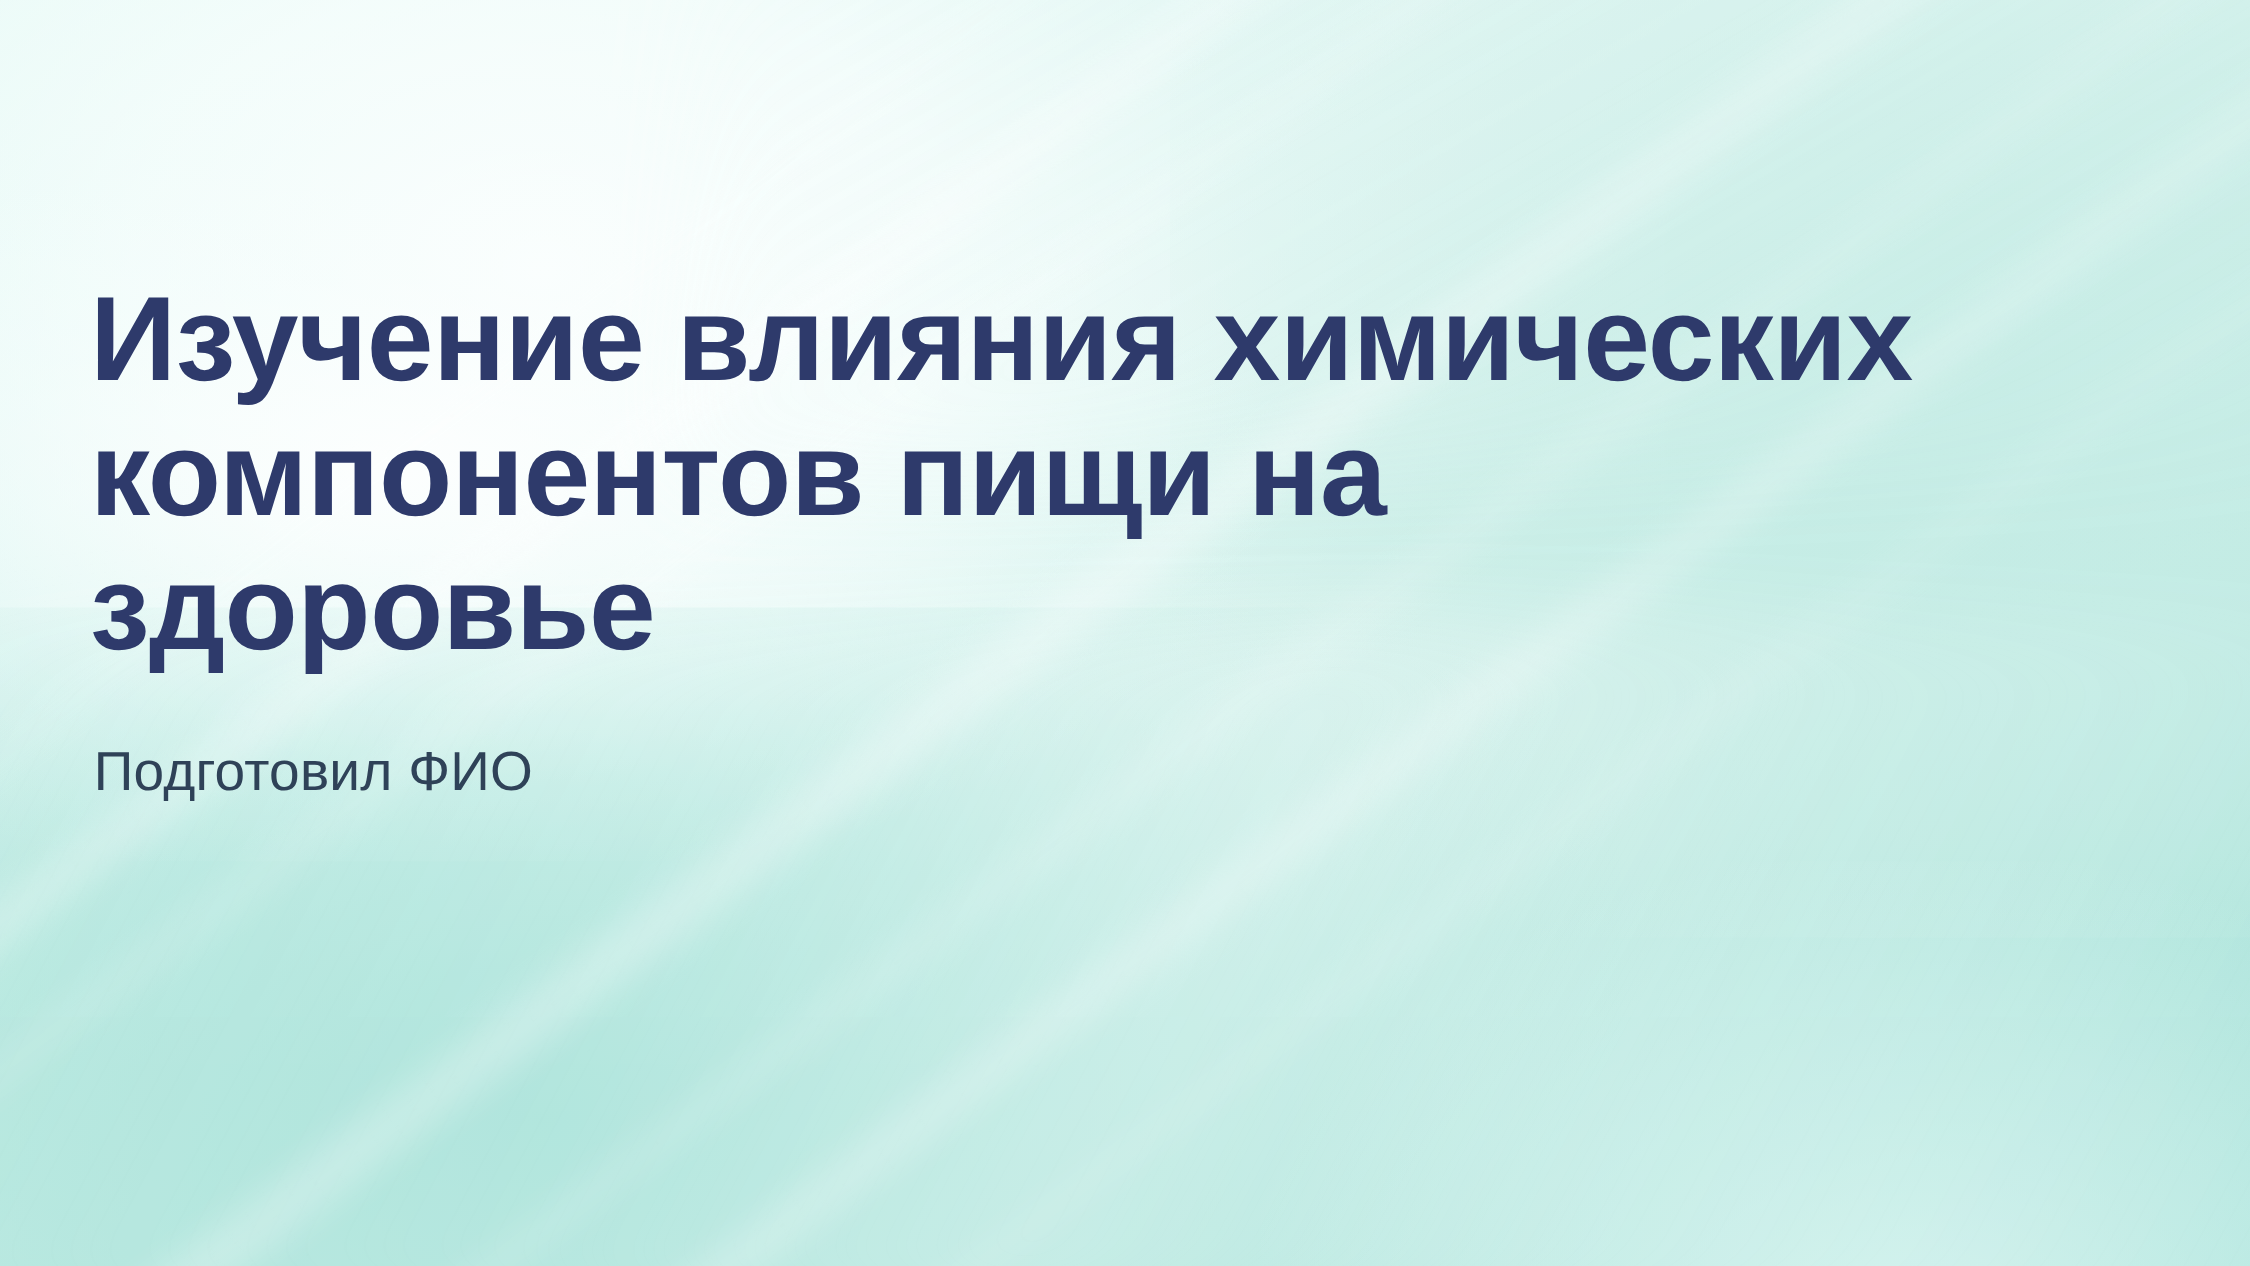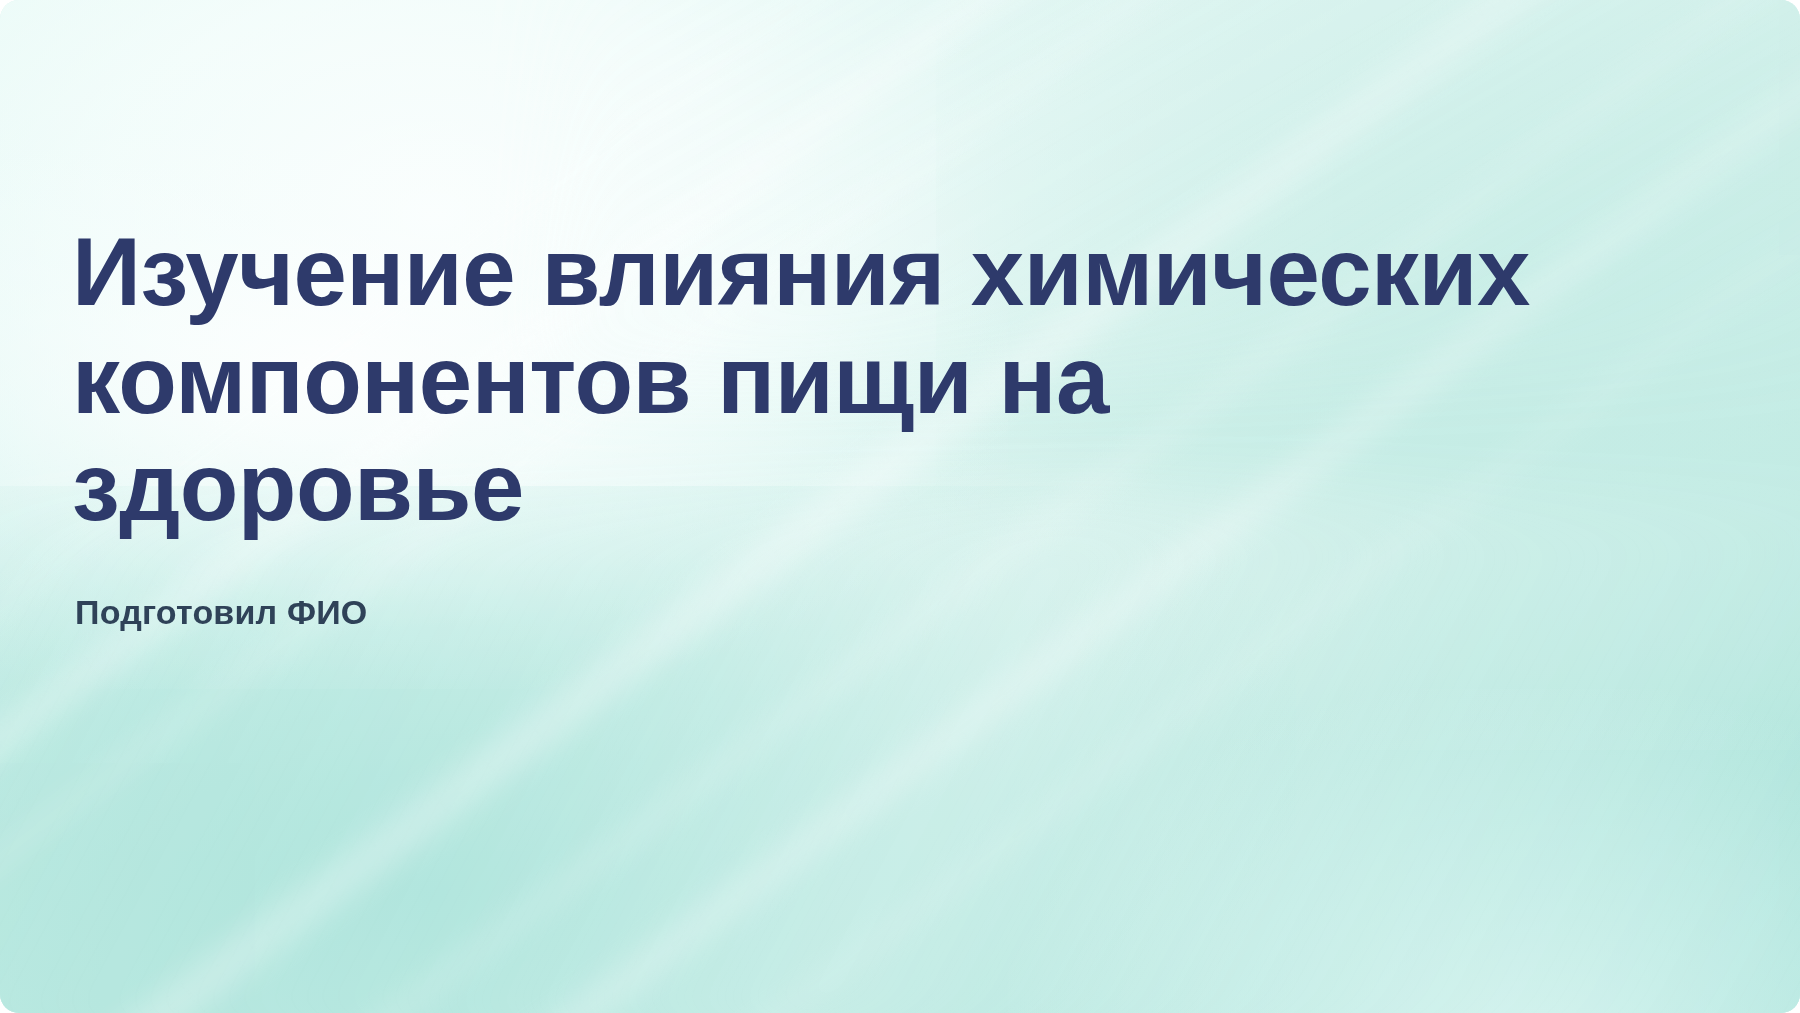--- a/index.html
+++ b/index.html
@@ -11,21 +11,20 @@
     background:#ffffff;
   }
 
   .slide {
     position:relative;
     width:1800px;
     height:1013px;
     overflow:hidden;
     font-family:"Liberation Sans", sans-serif;
     background:#d6f2ec;
-    border-radius:19px;
   }
 
   
   .bg-base {
     position:absolute; inset:0;
     background:
       linear-gradient(160deg,
         #e9faf6 0%,
         #ddf5f1 18%,
         #d3f1ec 34%,
@@ -168,22 +167,22 @@
     line-height:1.12;
     letter-spacing:-0.5px;
     color:#2e3a6b;
     white-space:pre-line;
   }
 
   .subtitle {
     position:absolute;
     top:592px;
     left:3px;
-    font-size:34px;
-    font-weight:bold;
+    font-size:44px;
+    font-weight:normal;
     line-height:1.2;
     letter-spacing:0.2px;
     color:#2f4258;
   }
 </style>
 </head>
 <body>
 
 <div class="slide">
 

